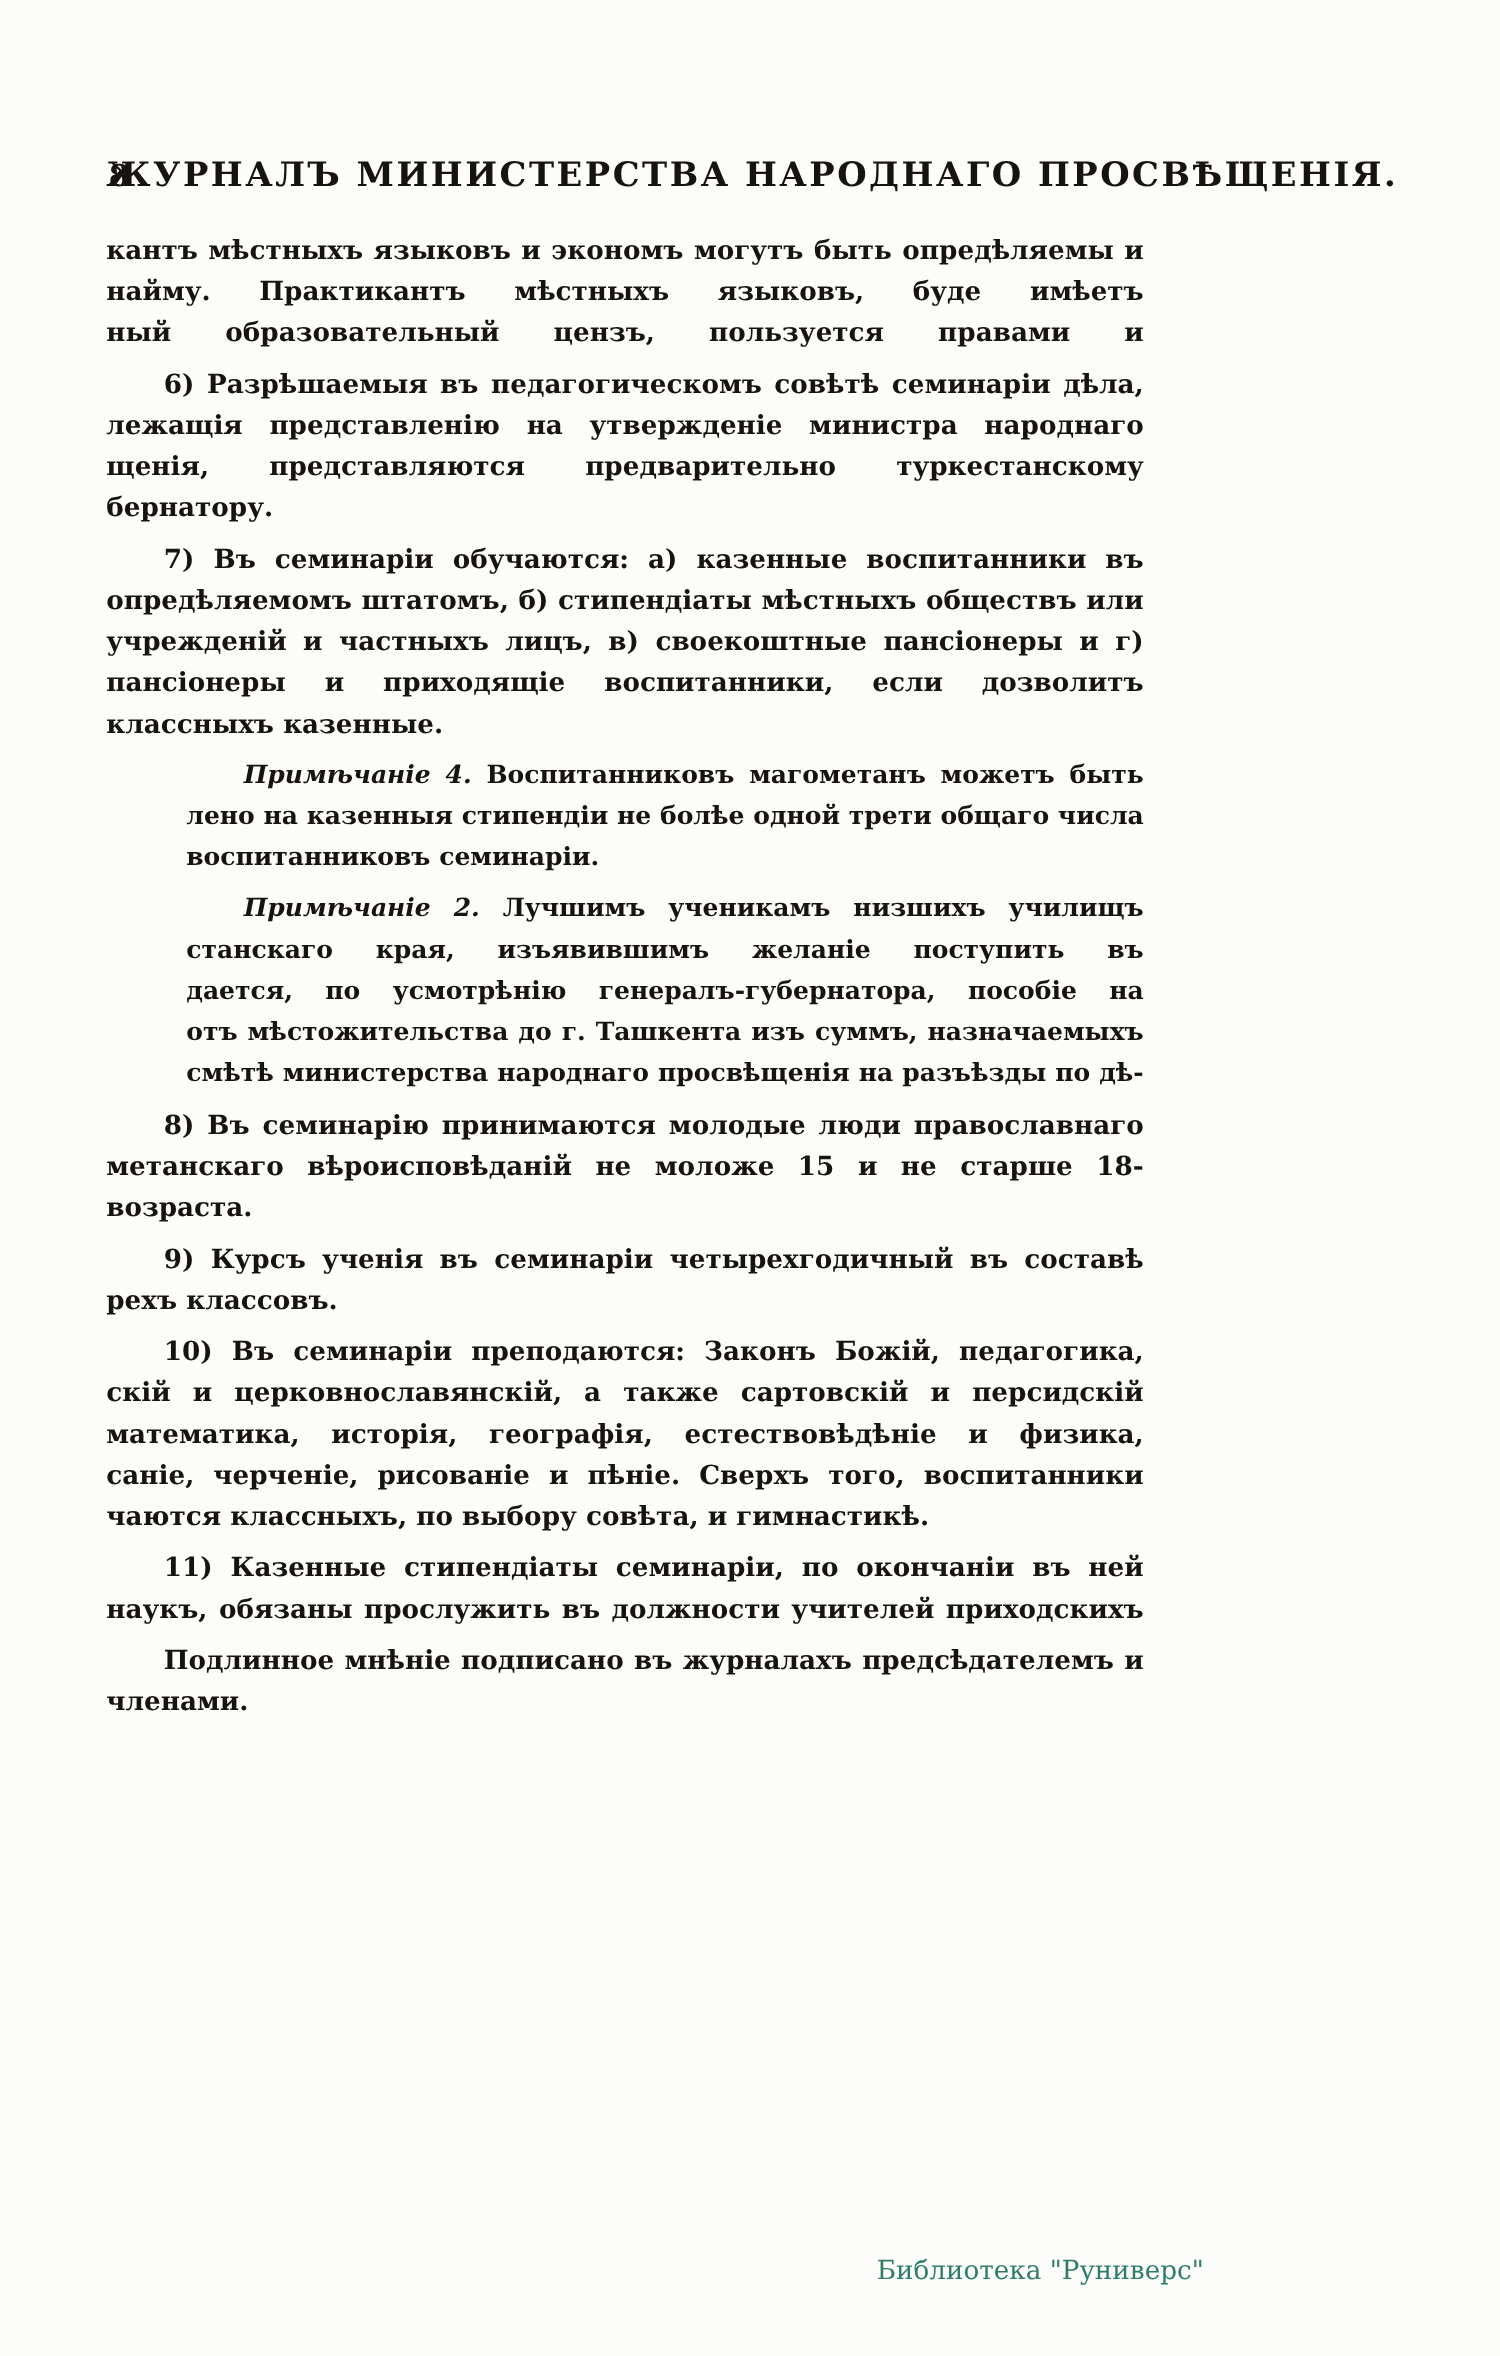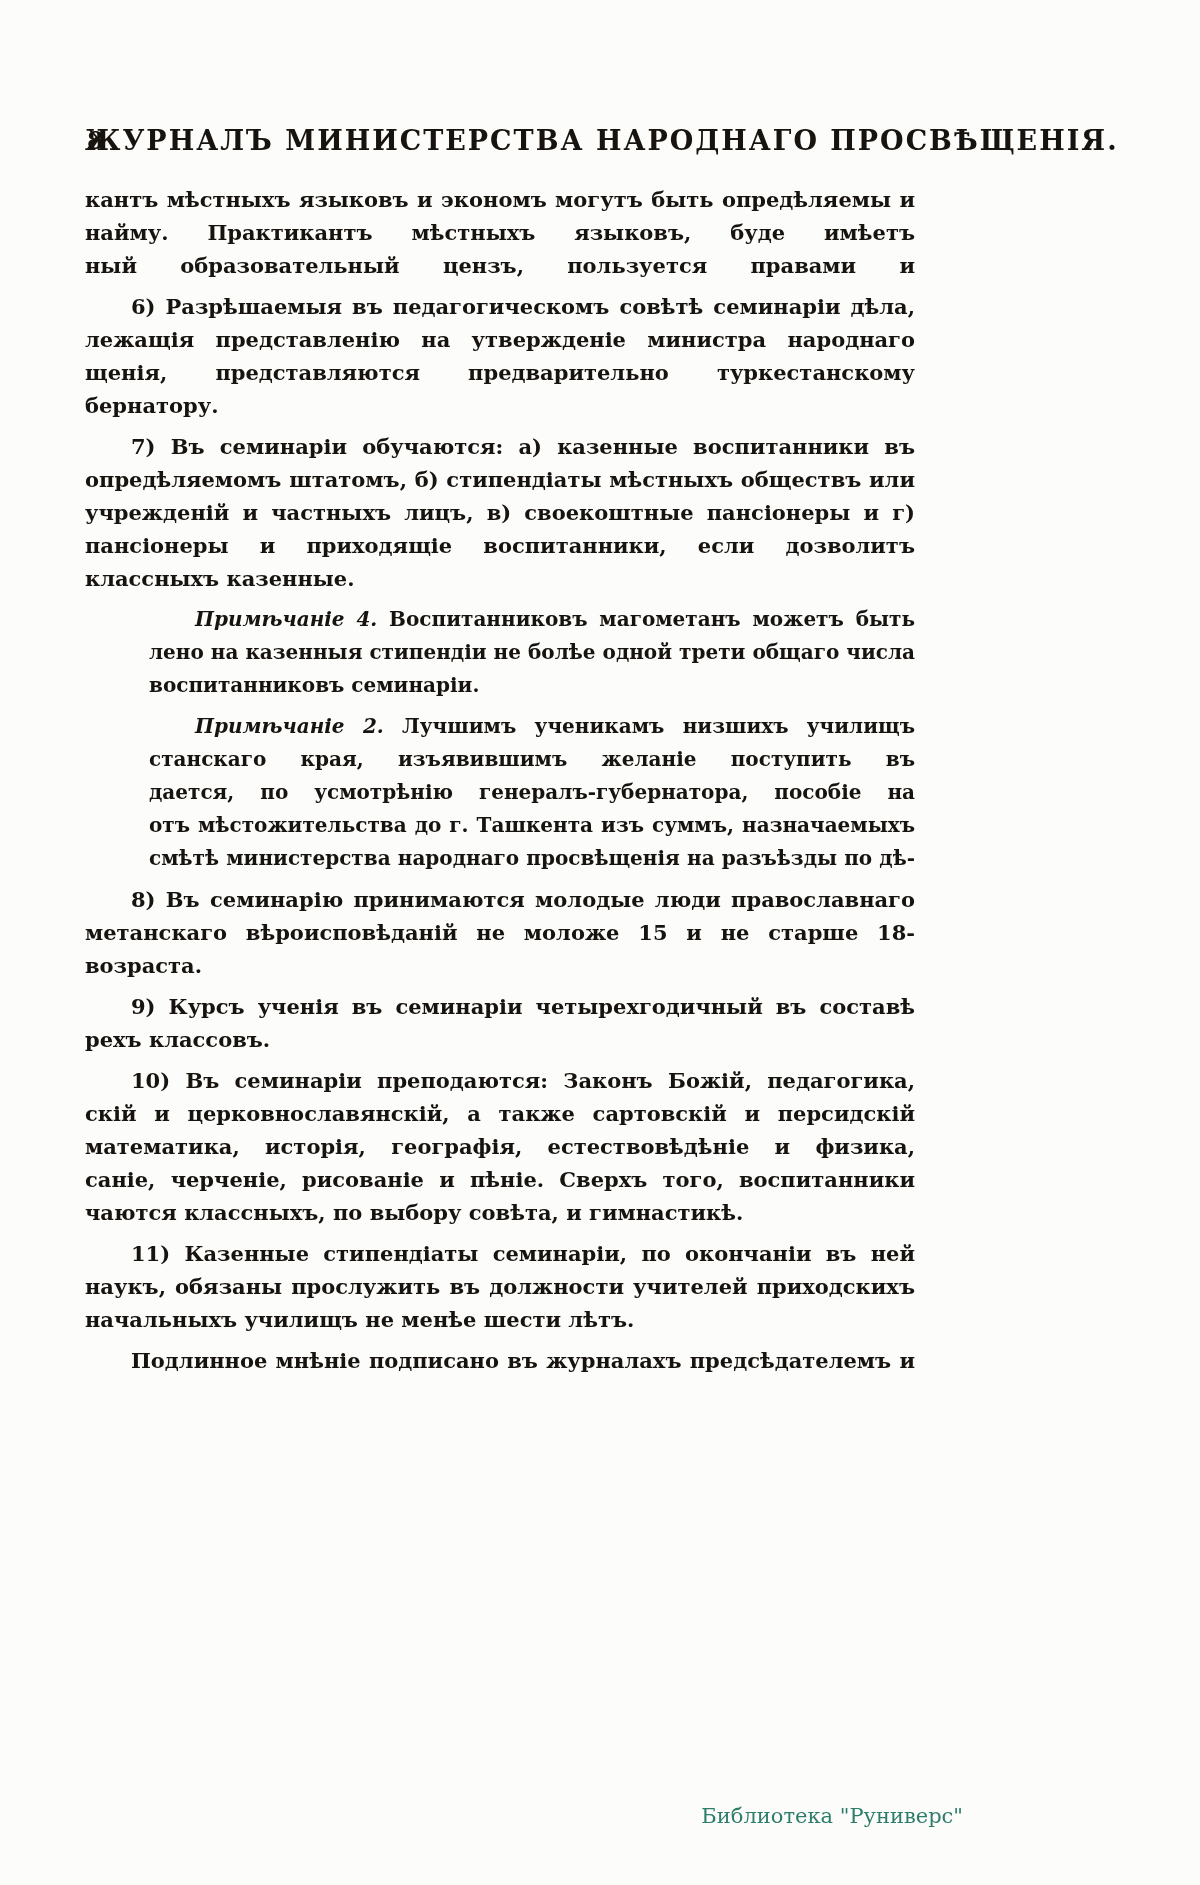--- a/index.html
+++ b/index.html
@@ -133,22 +133,22 @@
     <div class="para indent">
         <div class="line">10) Въ семинаріи преподаются: Законъ Божій, педагогика, рус-</div>
         <div class="line">скій и церковнославянскій, а также сартовскій и персидскій языки,</div>
         <div class="line">математика, исторія, географія, естествовѣдѣніе и физика, чистопи-</div>
         <div class="line">саніе, черченіе, рисованіе и пѣніе. Сверхъ того, воспитанники обу-</div>
         <div class="line last">чаются классныхъ, по выбору совѣта, и гимнастикѣ.</div>
       </div>
     <div class="para indent">
         <div class="line">11) Казенные стипендіаты семинаріи, по окончаніи въ ней курса</div>
         <div class="line">наукъ, обязаны прослужить въ должности учителей приходскихъ или</div>
-        <div class="line last">начальныхъ училищъ не менѣе шести лѣтъ.</div>
       </div>
     <div class="para indent">
         <div class="line">Подлинное мнѣніе подписано въ журналахъ предсѣдателемъ и</div>
+        <div class="line last">членами.</div>
       </div>
   </main>
 
   <div class="watermark" style="color: rgb(46, 125, 107);">Библиотека "Руниверс"</div>
 
 </div>
 
 </body></html>

